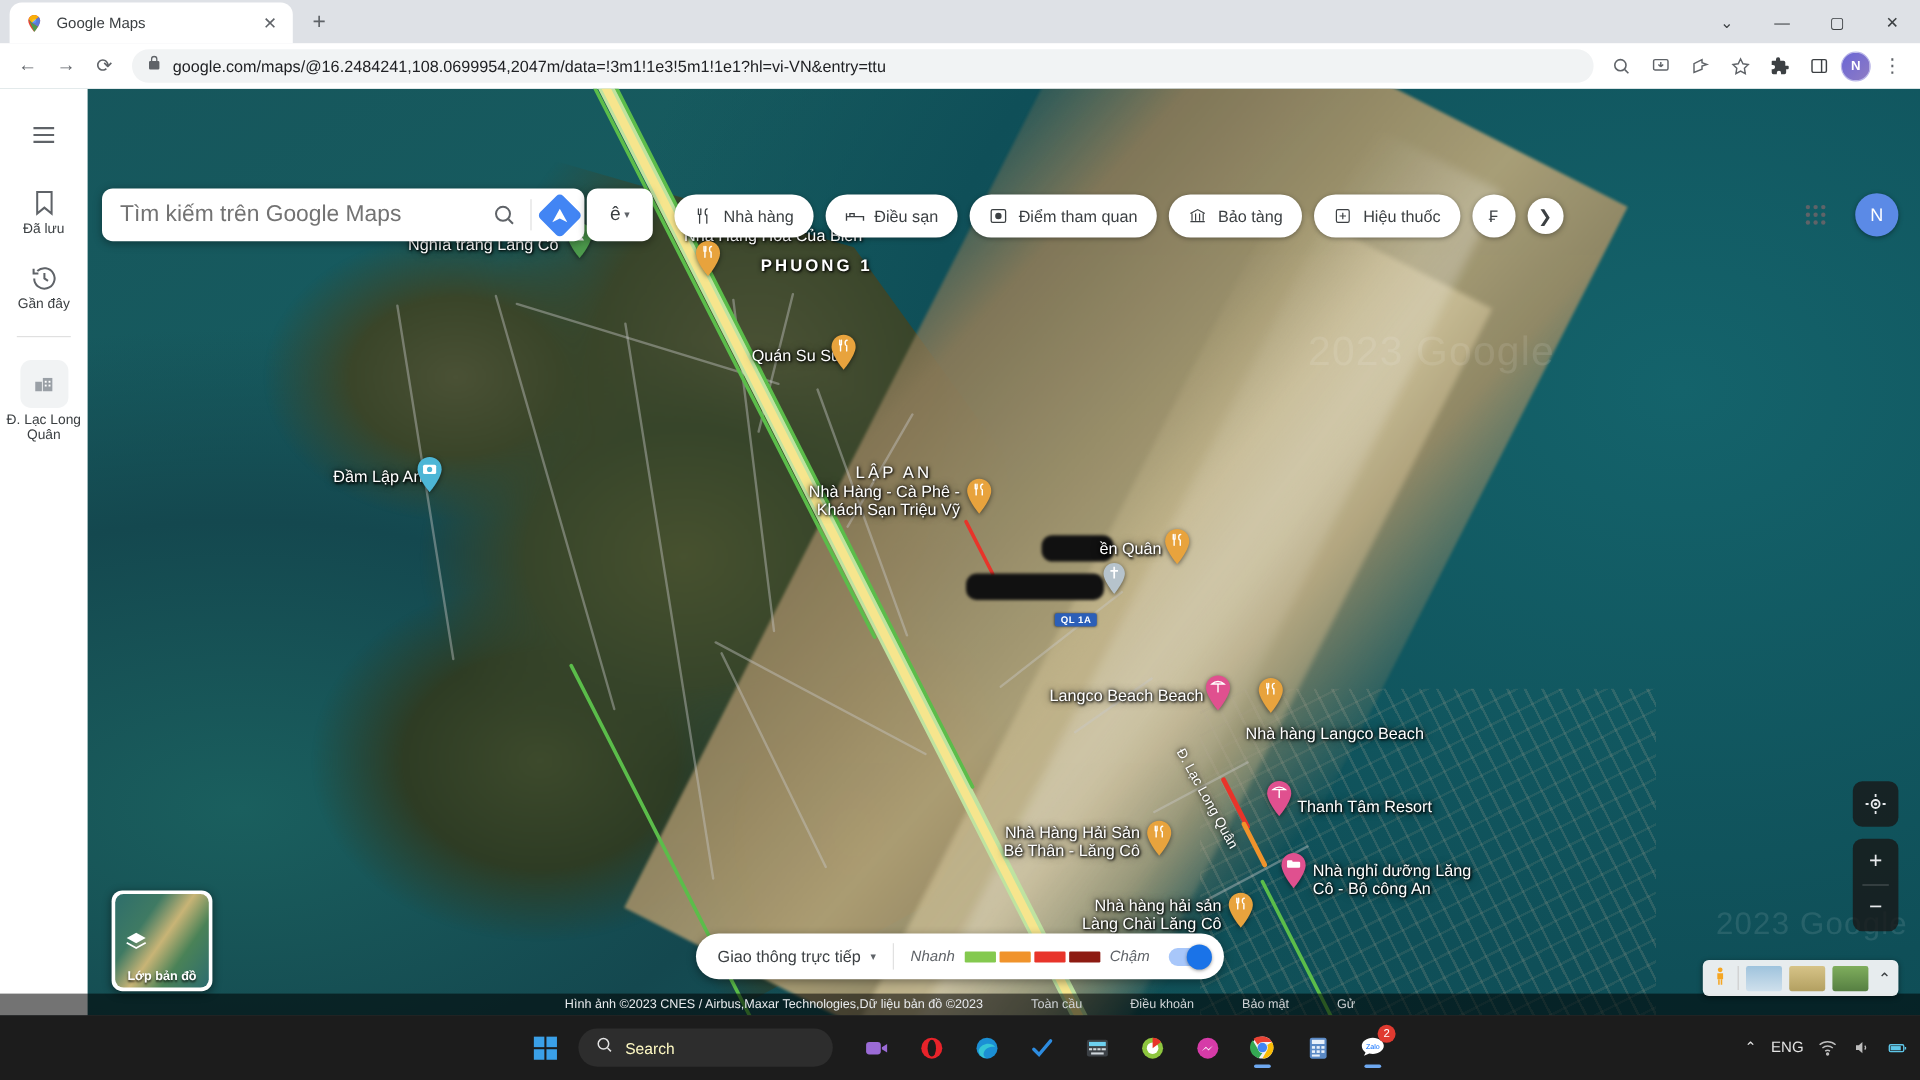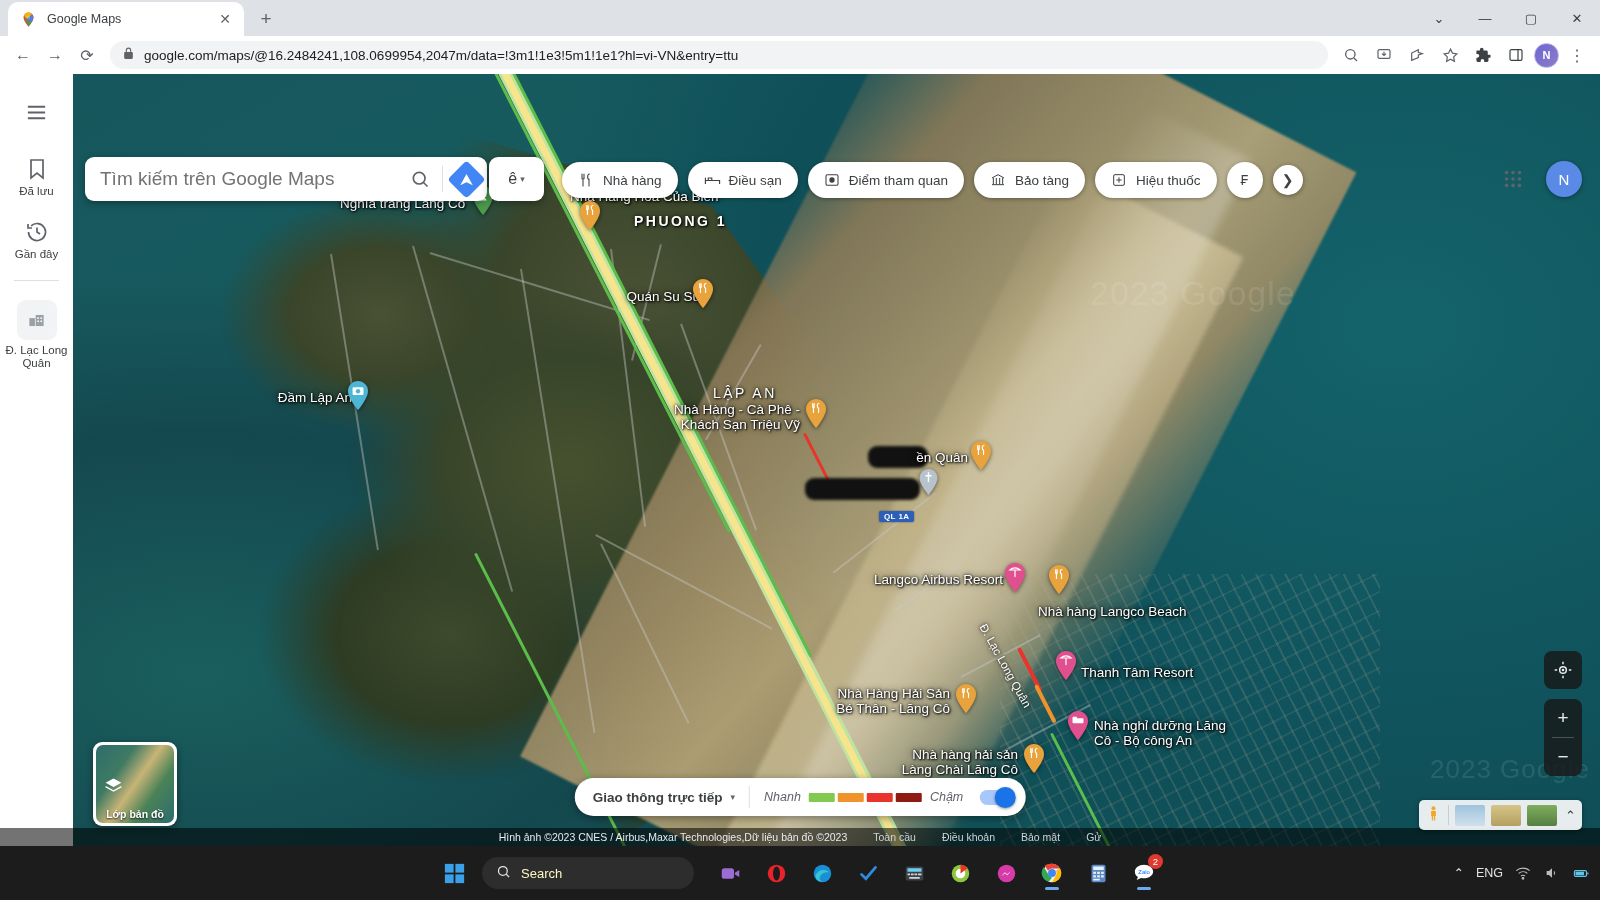--- a/index.html
+++ b/index.html
@@ -277,21 +277,21 @@
     text-shadow: 0 1px 2px rgba(0,0,0,.8);
   }
 
   .trafficbar {
     position: absolute; left: 50%; transform: translateX(-50%);
     bottom: 30px; z-index: 40; height: 38px;
     background: #fff; border-radius: 19px;
     box-shadow: 0 2px 8px rgba(0,0,0,.4);
     display: flex; align-items: center; padding: 0 8px 0 18px; gap: 0;
   }
-  .tb-label { font-size: 13.5px; color: #3c4043; font-weight: bold; }
+  .tb-label { font-size: 13.5px; color: #3c4043; }
   .tb-caret { font-size: 9px; color: #5f6368; margin-left: 8px; }
   .tb-sep { width: 1px; height: 22px; background: #e0e0e0; margin: 0 14px; }
   .tb-fast, .tb-slow { font-size: 12.5px; color: #5f6368; font-style: italic; }
   .tb-swatches { display: flex; gap: 3px; margin: 0 8px; }
   .sw { width: 26px; height: 9px; border-radius: 1px; }
   .toggle {
     width: 34px; height: 15px; border-radius: 8px;
     background: #a8c7fa; position: relative; margin-left: 16px; margin-right: 4px;
   }
   .toggle::after {
@@ -326,21 +326,21 @@
     box-shadow: 0 1px 4px rgba(0,0,0,.4);
   }
   .pegman { font-size: 17px; line-height: 1; }
   .pb-sep { width: 1px; height: 20px; background: #ccc; }
   .pthumb { width: 30px; height: 21px; border-radius: 2px; }
   .pb-up { font-size: 13px; color: #3c4043; padding-left: 2px; }
 
   .attrib {
     position: absolute; left: 0; bottom: 0; width: 1600px; height: 18px;
     background: rgba(0,0,0,.55); z-index: 35;
-    display: flex; align-items: center; justify-content: center; gap: 26px;
+    display: flex; align-items: center; justify-content: center; gap: 40px;
   }
   .attrib-text { font-size: 10.5px; color: #e8eaed; white-space: nowrap; }
   .attrib-link { font-size: 10.5px; color: #cfd3d6; white-space: nowrap; }
 
   
   .taskbar {
     width: 1600px; height: 54px; background: #1c1c1c;
     display: flex; align-items: center; position: relative;
   }
   .tb-center {
@@ -553,21 +553,21 @@
           </svg>
       </div>
 
       <div class="pin" style="left:929px; top:428px; width:22px;">
         <svg viewBox="0 0 26 34" width="21" height="28">
             <path d="M13 1C6.9 1 2 5.9 2 12c0 8 11 21 11 21s11-13 11-21C24 5.9 19.1 1 13 1z" fill="#b6c3cc"></path>
             <path d="M12.1 5h1.8v3.4h3v1.8h-3V17h-1.8V10.2h-3V8.4h3z" fill="#fff"></path>
           </svg>
       </div>
 
-      <div class="poi-label r" style="left:1003px; top:498px;">Langco Airbus Resort</div>
+      <div class="poi-label r" style="left:1003px; top:498px;">Langco Beach Beach</div>
       <div class="pin" style="left:1016px; top:522px;">
         <svg viewBox="0 0 26 34" width="24" height="31">
             <path d="M13 1C6.9 1 2 5.9 2 12c0 8 11 21 11 21s11-13 11-21C24 5.9 19.1 1 13 1z" fill="#e0508f"></path>
             <path d="M13 6.5c-3.2 0-5.6 2.3-5.6 2.3h11.2S16.2 6.5 13 6.5zM13 8.8V16" stroke="#fff" stroke-width="1.3" fill="none" stroke-linecap="round"></path>
           </svg>
       </div>
 
       <div class="poi-label" style="left:1038px; top:530px;">Nhà hàng Langco Beach</div>
       <div class="pin" style="left:1060px; top:524px;">
         <svg viewBox="0 0 26 34" width="24" height="31">

